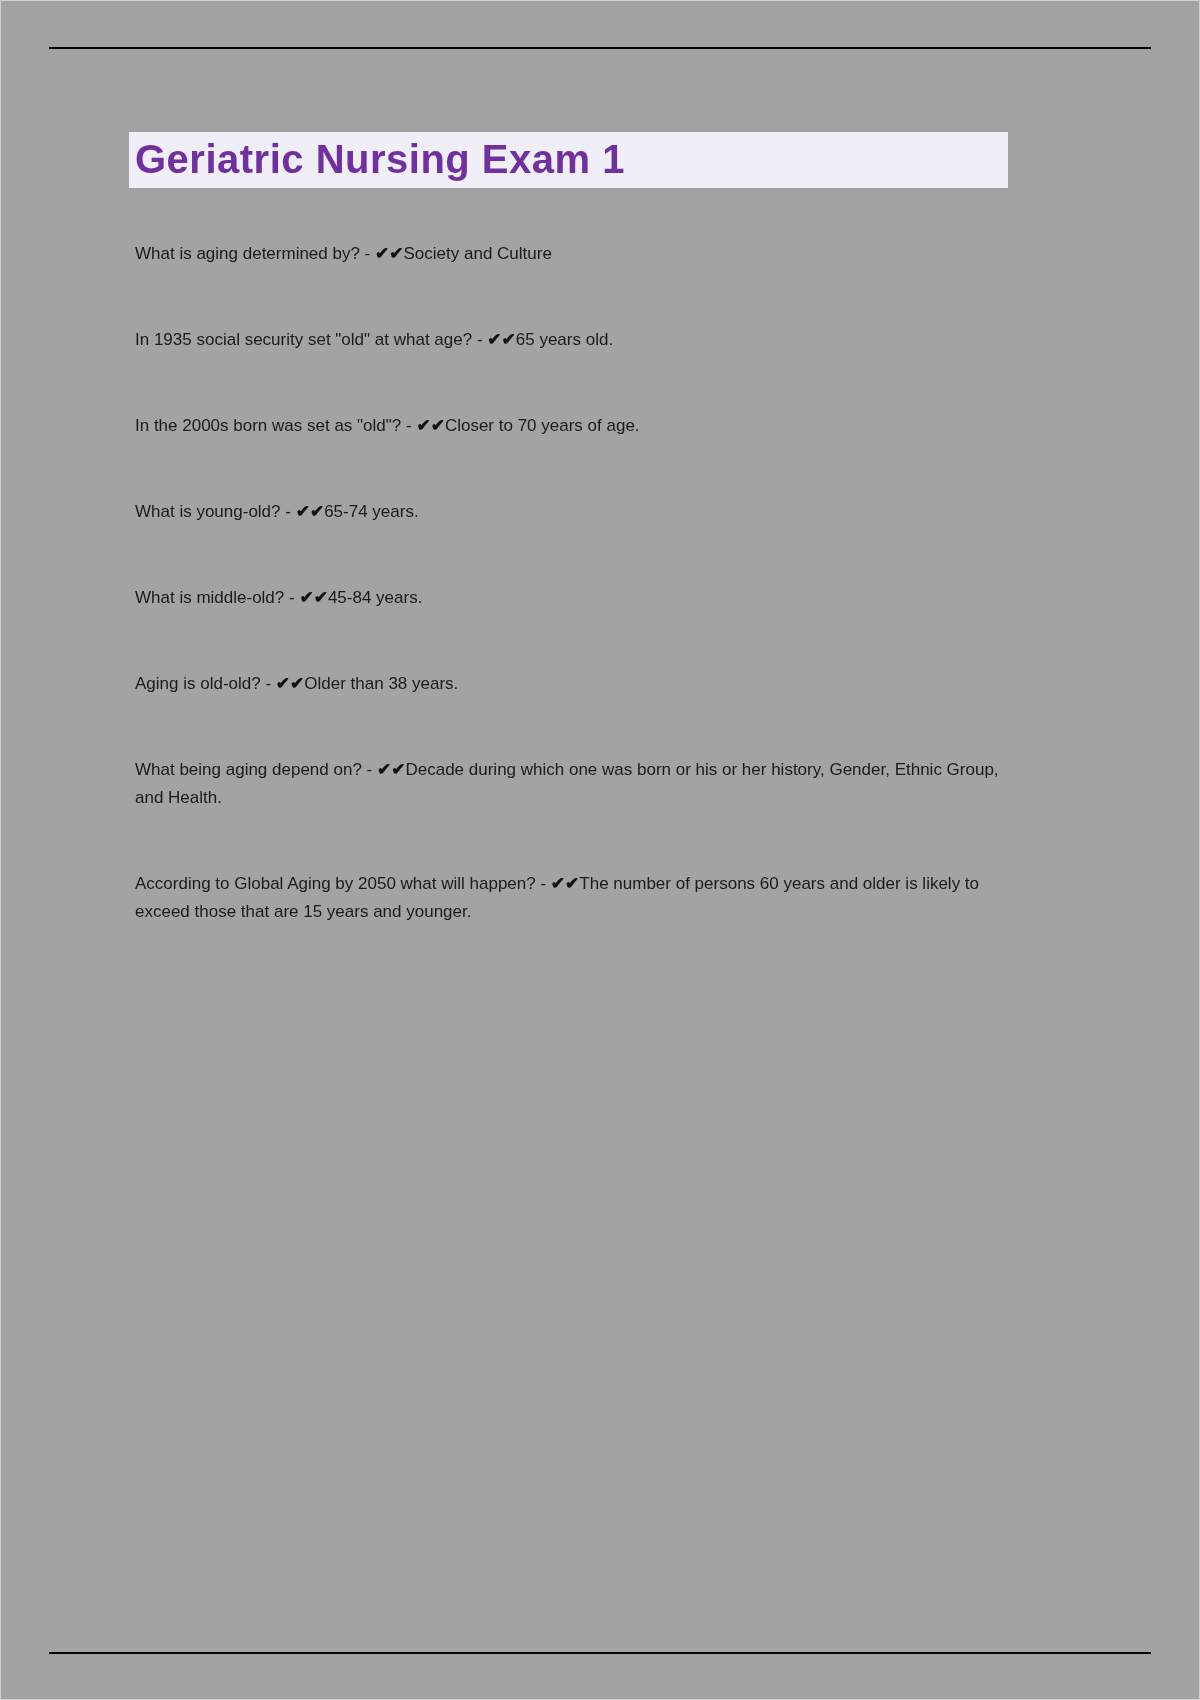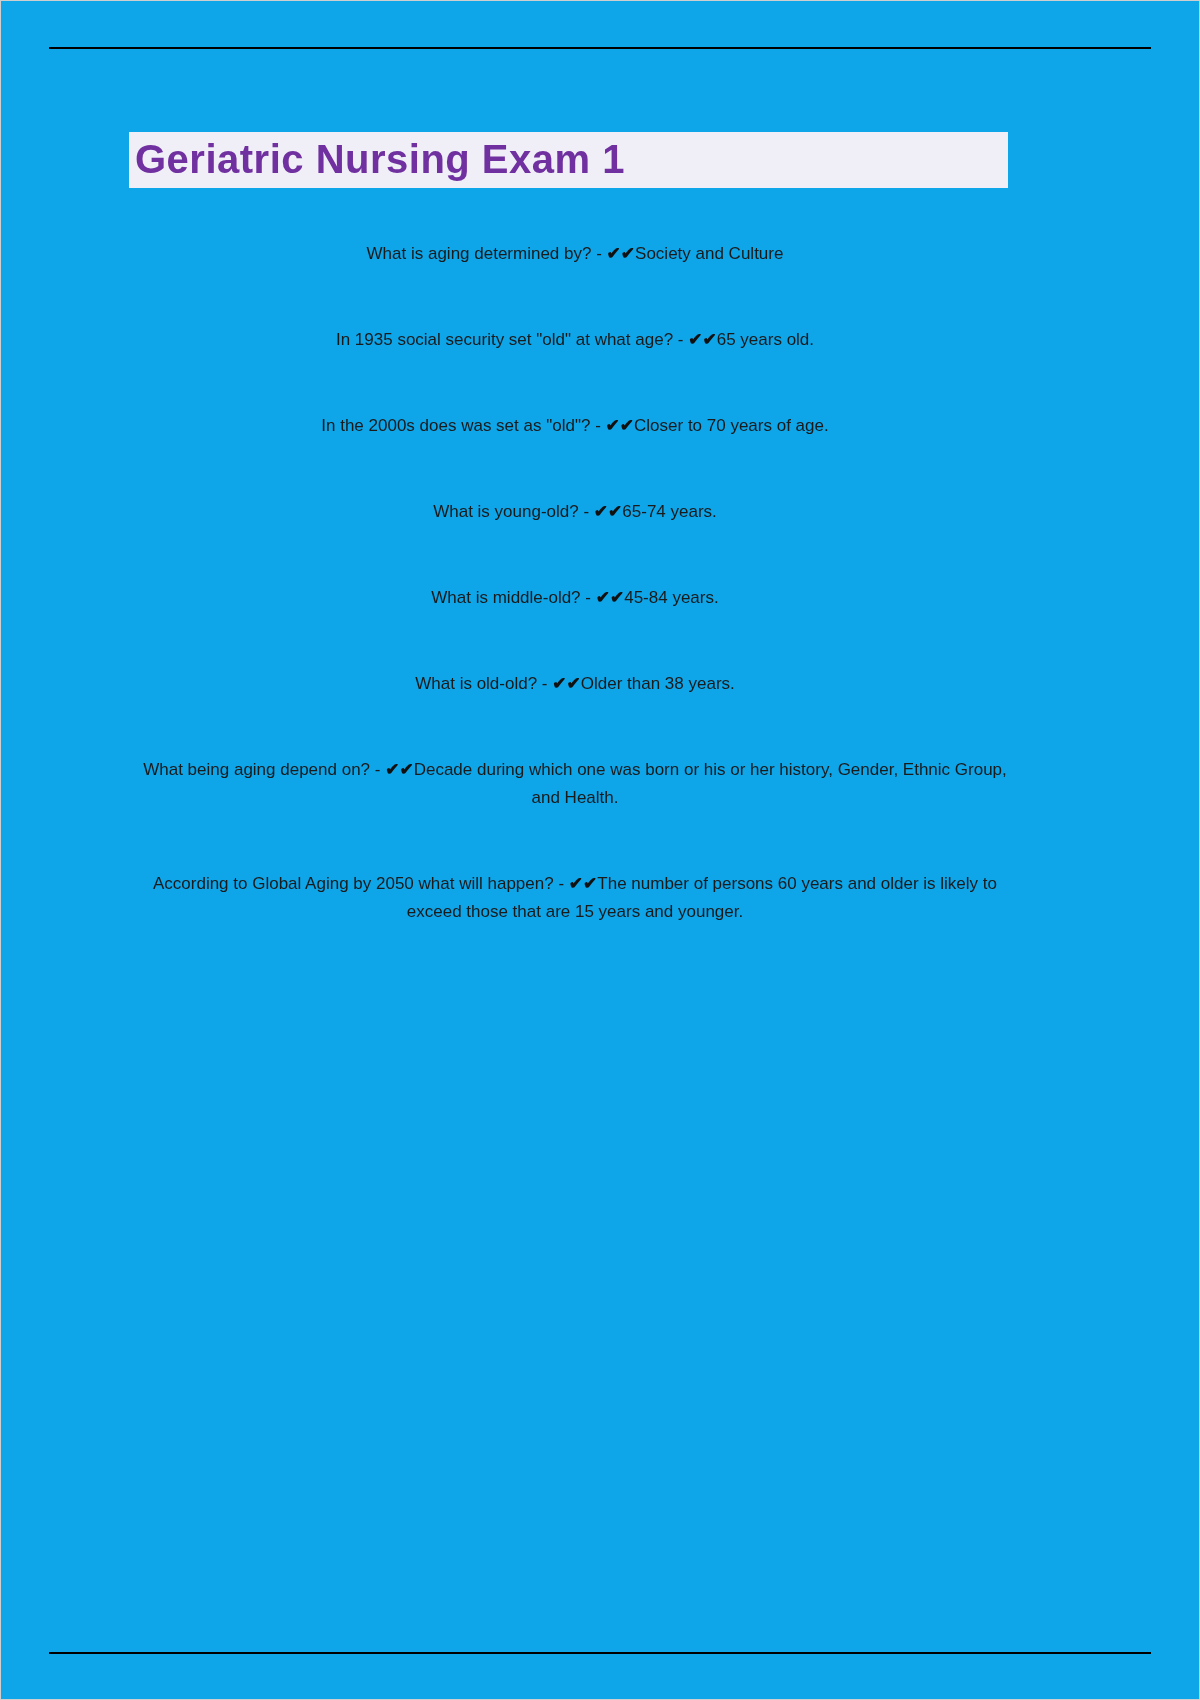--- a/index.html
+++ b/index.html
@@ -4,21 +4,21 @@
 <style>
   html, body {
     margin: 0;
     padding: 0;
     background: #ffffff;
   }
   .page {
     position: relative;
     width: 1200px;
     height: 1700px;
-    background: #0ea5e9;
+    background: #a3a3a3;
     box-shadow: inset 0 0 0 1px #cfcfcf;
     font-family: "Liberation Sans", sans-serif;
     overflow: hidden;
   }
   .rule {
     position: absolute;
     left: 49px;
     right: 49px;
     height: 2px;
     background: #000000;
@@ -45,48 +45,47 @@
 
   .qa-list {
     margin-top: 52px;
     width: 880px;
   }
   .qa-item {
     margin: 0 0 58px 0;
     font-size: 17px;
     line-height: 28px;
     color: #1b1b1b;
-    text-align: center;
   }
   .qa-item .check {
     font-weight: 700;
     color: #111111;
   }
 </style>
 </head>
 <body>
 
 <div class="page">
   <div class="rule rule-top"></div>
 
   <div class="content">
     <h1 class="doc-title" style="color: rgb(112, 48, 160); background: rgb(240, 239, 248);">Geriatric Nursing Exam 1</h1>
 
     <div class="qa-list">
   <p class="qa-item"><span class="question">What is aging determined by? - </span><span class="check">✔✔</span><span class="answer">Society and Culture</span></p>
 
   <p class="qa-item"><span class="question">In 1935 social security set "old" at what age? - </span><span class="check">✔✔</span><span class="answer">65 years old.</span></p>
 
-  <p class="qa-item"><span class="question">In the 2000s does was set as "old"? - </span><span class="check">✔✔</span><span class="answer">Closer to 70 years of age.</span></p>
+  <p class="qa-item"><span class="question">In the 2000s born was set as "old"? - </span><span class="check">✔✔</span><span class="answer">Closer to 70 years of age.</span></p>
 
   <p class="qa-item"><span class="question">What is young-old? - </span><span class="check">✔✔</span><span class="answer">65-74 years.</span></p>
 
   <p class="qa-item"><span class="question">What is middle-old? - </span><span class="check">✔✔</span><span class="answer">45-84 years.</span></p>
 
-  <p class="qa-item"><span class="question">What is old-old? - </span><span class="check">✔✔</span><span class="answer">Older than 38 years.</span></p>
+  <p class="qa-item"><span class="question">Aging is old-old? - </span><span class="check">✔✔</span><span class="answer">Older than 38 years.</span></p>
 
   <p class="qa-item"><span class="question">What being aging depend on? - </span><span class="check">✔✔</span><span class="answer">Decade during which one was born or his or her history, Gender, Ethnic Group, and Health.</span></p>
 
   <p class="qa-item"><span class="question">According to Global Aging by 2050 what will happen? - </span><span class="check">✔✔</span><span class="answer">The number of persons 60 years and older is likely to exceed those that are 15 years and younger.</span></p>
 
 
 
 </div>
   </div>
 

